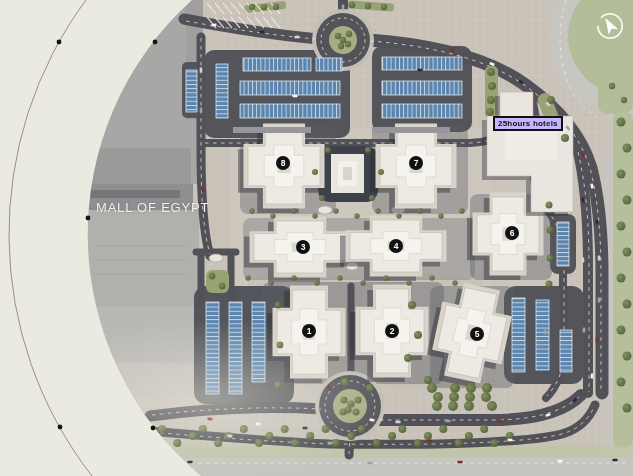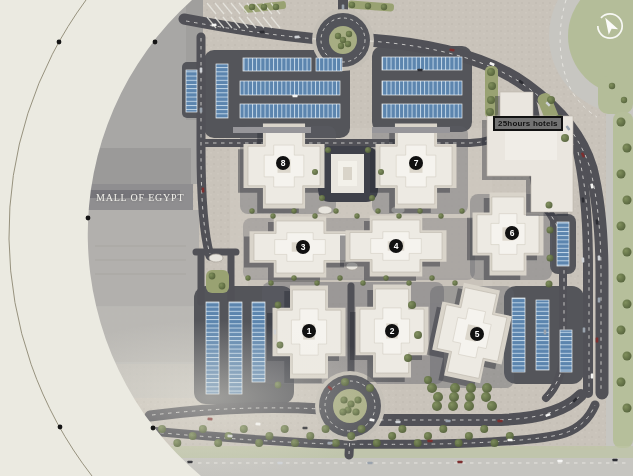--- a/index.html
+++ b/index.html
@@ -3,24 +3,24 @@
 <meta charset="utf-8">
 <style>
   html,body{margin:0;padding:0;background:#ebeae1;}
   #canvas{position:relative;width:633px;height:476px;overflow:hidden;background:#ebeae1;
           font-family:"Liberation Sans",sans-serif;}
   #canvas svg{position:absolute;left:0;top:0;}
   .badge{position:absolute;width:14px;height:14px;transform:translate(-50%,-50%);
          background:#111;color:#fff;border-radius:50%;text-align:center;
          font-size:8.5px;font-weight:bold;line-height:14px;z-index:30;
          font-family:"Liberation Sans",sans-serif;}
-  #mall-label{position:absolute;left:96px;top:192px;color:#f2f1ec;z-index:25;
-              font-family:Liberation Serif, serif;font-size:10px;letter-spacing:.8px;
+  #mall-label{position:absolute;left:96px;top:200px;color:#f2f1ec;z-index:25;
+              font-family:Liberation Sans, sans-serif;font-size:13px;letter-spacing:.8px;
               text-shadow:0 0 2px rgba(90,90,90,.6);white-space:nowrap;}
-  #hotel-label{position:absolute;left:493px;top:116px;background:#737373;border:2px solid #111;
+  #hotel-label{position:absolute;left:493px;top:116px;background:#c4b5fd;border:2px solid #111;
                color:#111;font-size:8px;font-weight:bold;padding:1px 3px;z-index:30;
                letter-spacing:.2px;white-space:nowrap;}
 </style>
 </head>
 <body>
 
 <div id="canvas">
 
 <svg width="633" height="476" viewBox="0 0 633 476">
   <defs>

